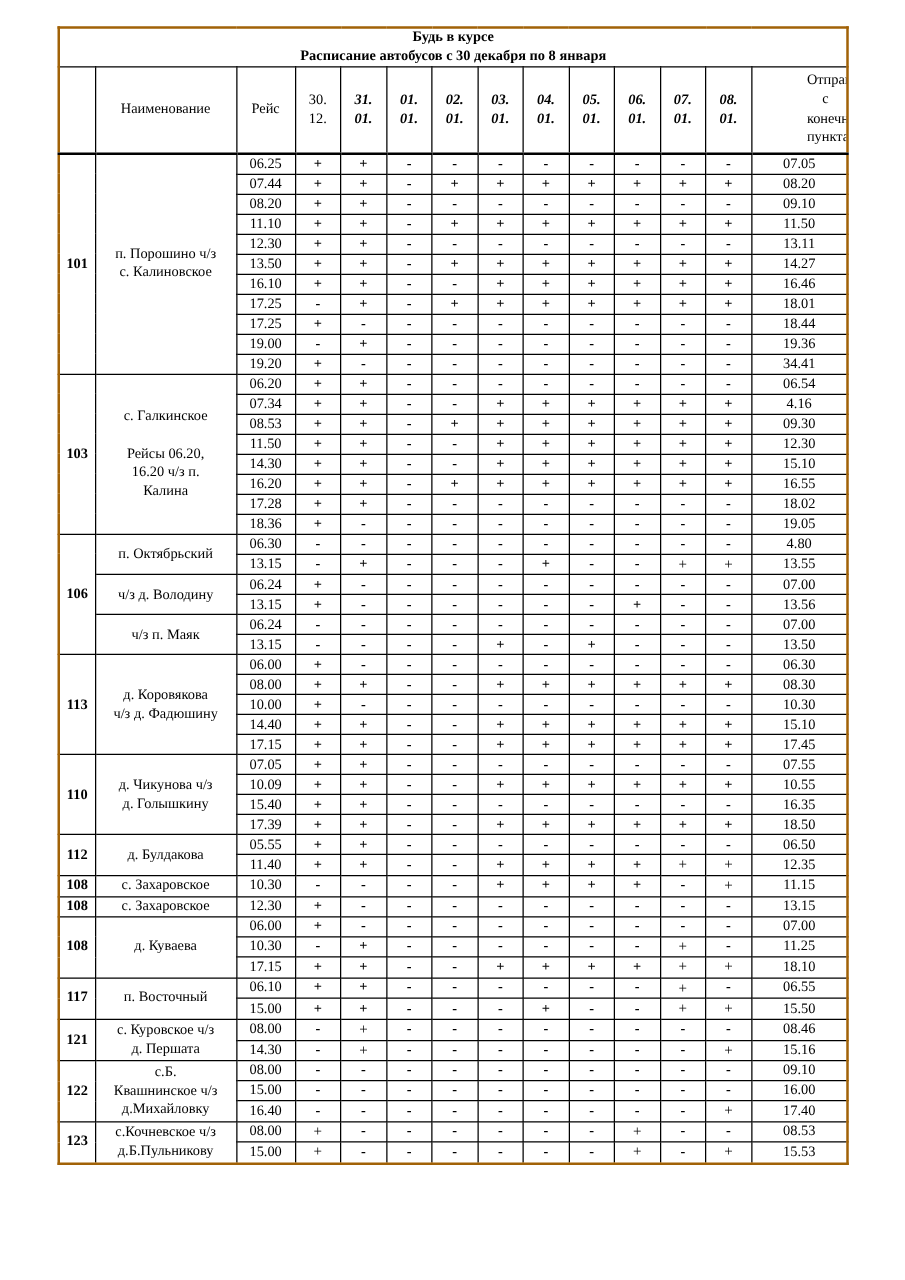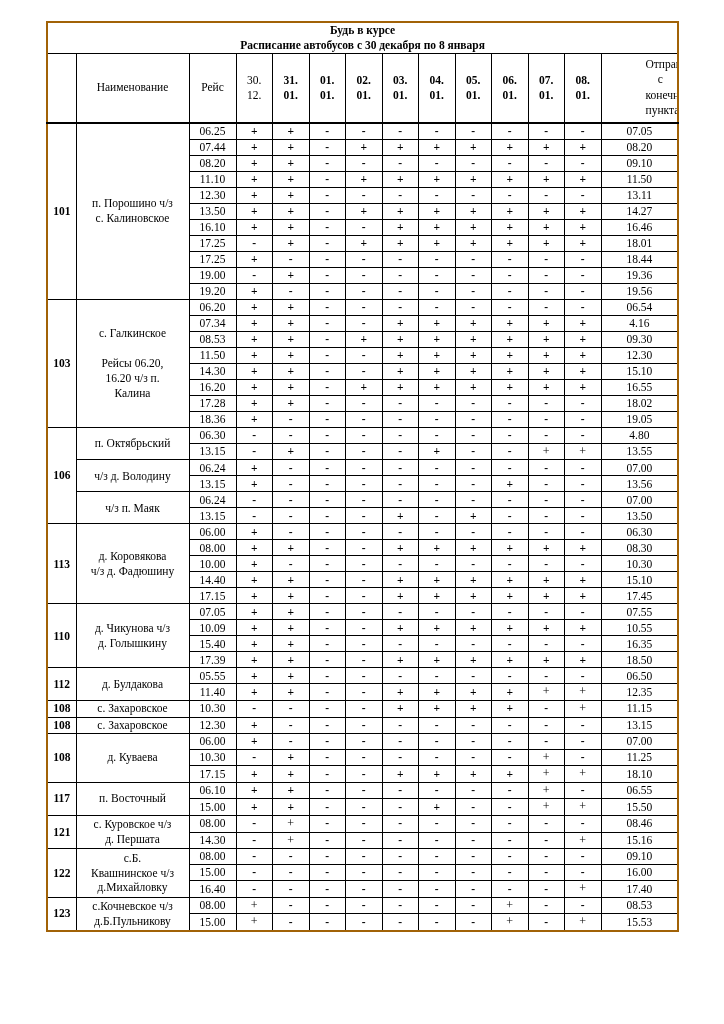--- a/index.html
+++ b/index.html
@@ -42,21 +42,21 @@
     border-bottom: 1px solid #000;
   }
   tr.header-row th {
     font-weight: normal;
     white-space: pre-line;
     vertical-align: middle;
     padding: 3px 2px;
     border-bottom: 2px solid #000;
     font-size: 11.5px;
   }
-  tr.header-row th.bold-date { font-weight: bold; }
+  tr.header-row th.bold-date { font-weight: bold; font-style: italic; }
   tr.header-row th.dep-th { line-height: 1.35; padding-left: 44px; }
   tbody tr { height: 16px; }
   td.route-num {
     font-weight: bold;
     vertical-align: top;
     padding-top: 1px;
     margin-left: 15px;
   }
   td.name-cell {
     vertical-align: top;
@@ -278,21 +278,21 @@
           <td class="mark">+</td>
           <td class="mark">-</td>
           <td class="mark">-</td>
           <td class="mark">-</td>
           <td class="mark">-</td>
           <td class="mark">-</td>
           <td class="mark">-</td>
           <td class="mark">-</td>
           <td class="mark">-</td>
           <td class="mark">-</td>
-          <td class="dep-cell">19.56</td>
+          <td class="dep-cell">34.41</td>
         </tr>
         <tr>
           <td class="route-num" rowspan="8">103</td>
           <td class="name-cell" rowspan="8">с. Галкинское
 
 Рейсы 06.20,
 16.20 ч/з п.
 Калина</td>
           <td class="time-cell">06.20</td>
           <td class="mark">+</td>

